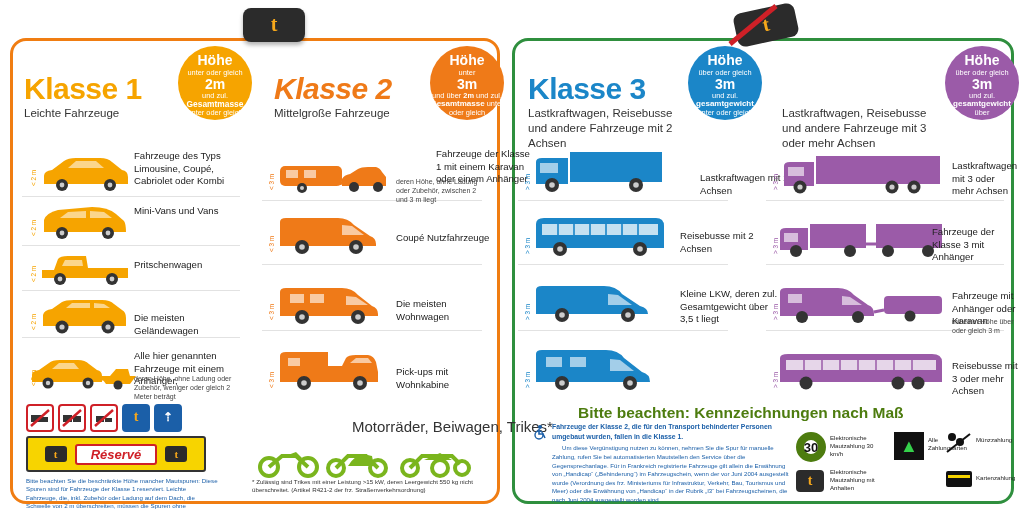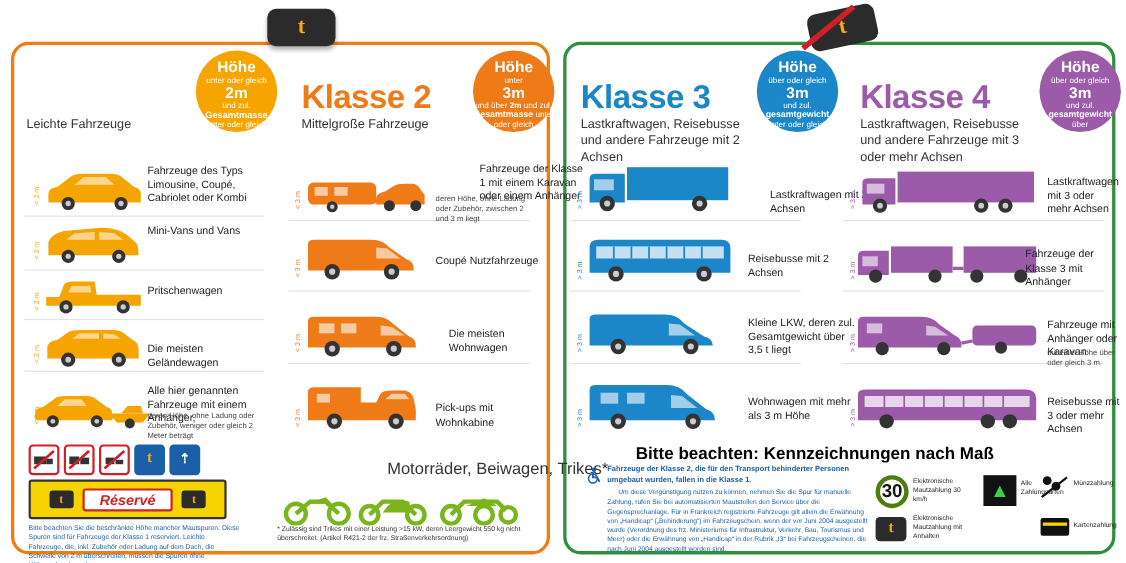--- a/index.html
+++ b/index.html
@@ -90,25 +90,25 @@
   .res-banner .tg{width:22px;height:16px;background:#2b2b2b;border-radius:3px;color:#f7a81b;font-size:11px;
     display:flex;align-items:center;justify-content:center;font-family:"Liberation Serif",serif;font-weight:bold;}
   .res-note{margin-top:5px;font-size:6.2px;color:#1b5fa8;line-height:1.35;width:192px;}
 
   
   .k5title{position:absolute;left:252px;top:410px;font-size:26px;font-weight:bold;color:#7ab51d;}
   .k5sub{position:absolute;left:352px;top:418px;font-size:15px;color:#333;}
   .k5note{position:absolute;left:252px;top:478px;font-size:6.2px;color:#333;line-height:1.35;width:230px;}
 
   
-  .info-title{position:absolute;left:578px;top:404px;font-size:15.5px;font-weight:bold;color:#000000;text-align:center;}
+  .info-title{position:absolute;left:578px;top:404px;font-size:15.5px;font-weight:bold;color:#4d7c0f;text-align:center;}
   .wheel{position:absolute;left:532px;top:424px;width:16px;height:16px;}
 
-  .circle30{width:30px;height:30px;border-radius:50%;background:#fff;border:4px solid #4d7c0f;
-    display:flex;align-items:center;justify-content:center;font-size:17px;font-weight:bold;color:#111;box-sizing:border-box;}
+  .circle30{width:30px;height:30px;border-radius:50%;background:#fff;border:8px solid #4d7c0f;
+    display:flex;align-items:center;justify-content:center;font-size:13px;font-weight:bold;color:#111;box-sizing:border-box;}
   .tgold{width:28px;height:22px;background:#2b2b2b;border-radius:4px;color:#f7a81b;font-size:14px;
     display:flex;align-items:center;justify-content:center;font-family:"Liberation Serif",serif;font-weight:bold;}
 </style>
 </head>
 <body>
 
 <div class="board">
 
   <div class="panel panel-left"></div>
   <div class="panel panel-right"></div>
@@ -118,20 +118,21 @@
     </div>
   <div class="tag tag-right">
       <span class="t">t</span>
     </div>
   <div class="no-slash">
     <svg viewBox="0 0 58 46">
         <line x1="6" y1="42" x2="52" y2="4" stroke="#cf2027" stroke-width="5"></line>
       </svg>
   </div>
 
+  <div class="klasse-title c1" style="left:24px;top:72px;">Klasse 1</div>
   <div class="klasse-sub" style="left:24px;top:106px;width:140px;">Leichte Fahrzeuge</div>
 
   <div class="badge b1">
     <b>Höhe</b>
     <span>unter oder gleich</span>
     <span class="big">2m</span>
     <span>und zul.</span>
     <span style="font-weight:bold;font-size:8.4px;">Gesamtmasse</span>
     <span>unter oder gleich</span>
     <span class="tot">3,5t</span>
@@ -208,21 +209,21 @@
         <circle cx="62" cy="35" r="2.2" fill="#ccc"></circle>
       <path d="M74 28 L110 28 L104 36 L80 36 Z" fill="#f6a400"></path>
       <path d="M84 28 L90 21 L102 21 L104 28 Z" fill="#f6a400"></path>
       <circle cx="92" cy="37" r="4.5" fill="#333"></circle>
       <line x1="70" y1="31" x2="80" y2="31" stroke="#f6a400" stroke-width="3"></line>
     </svg>
   </div>
   <div class="rowlabel" style="left:134px;top:350px;width:108px;">Alle hier genannten Fahrzeuge mit einem Anhänger,</div>
   <div class="small" style="position:absolute;left:134px;top:375px;width:104px;">deren Höhe, ohne Ladung oder Zubehör, weniger oder gleich 2 Meter beträgt</div>
 
-  <div class="klasse-title c2" style="left:274px;top:72px;">Klasse 2</div>
+  <div class="klasse-title c2" style="left:274px;top:72px;font-style:italic;">Klasse 2</div>
   <div class="klasse-sub" style="left:274px;top:106px;width:150px;">Mittelgroße Fahrzeuge</div>
 
   <div class="badge b2">
     <b>Höhe</b>
     <span>unter</span>
     <span class="big">3m</span>
     <span style="display:inline">und über</span>
     <span style="font-weight:bold;">2m</span>
     <span>und zul.</span>
     <span style="font-weight:bold;font-size:8px;">Gesamtmasse</span>
@@ -272,21 +273,21 @@
       <path d="M4 36 L4 12 Q4 8 10 8 L66 8 Q76 8 82 15 L96 26 Q102 28 102 34 L102 36 Z" fill="#ef7a18"></path>
       <rect x="14" y="14" width="14" height="9" fill="#fff" opacity=".6"></rect>
       <rect x="34" y="14" width="14" height="9" fill="#fff" opacity=".6"></rect>
       <path d="M70 16 L80 17 L92 25 L70 25 Z" fill="#fff" opacity=".6"></path>
       <circle cx="26" cy="37" r="7" fill="#333"></circle>
         <circle cx="26" cy="37" r="2.8" fill="#ccc"></circle>
       <circle cx="82" cy="37" r="7" fill="#333"></circle>
         <circle cx="82" cy="37" r="2.8" fill="#ccc"></circle>
     </svg>
   </div>
-  <div class="rowlabel" style="left:408px;top:298px;width:96px;">Die meisten Wohnwagen</div>
+  <div class="rowlabel" style="left:396px;top:298px;width:96px;">Die meisten Wohnwagen</div>
 
   <div class="veh" style="left:276px;top:346px;">
     <svg width="108" height="46" viewBox="0 0 108 46">
       <path d="M4 36 L4 10 Q4 6 10 6 L52 6 L52 20 L66 20 L70 12 Q72 9 80 9 L92 9 Q98 10 100 16 L102 26 L102 36 Z" fill="#ef7a18"></path>
       <rect x="12" y="12" width="12" height="8" fill="#fff" opacity=".6"></rect>
       <path d="M74 17 L80 12 L92 12 L96 17 Z" fill="#fff" opacity=".6"></path>
       <circle cx="28" cy="37" r="7" fill="#333"></circle>
         <circle cx="28" cy="37" r="2.8" fill="#ccc"></circle>
       <circle cx="84" cy="37" r="7" fill="#333"></circle>
         <circle cx="84" cy="37" r="2.8" fill="#ccc"></circle>
@@ -366,23 +367,21 @@
       <path d="M4 38 L4 10 Q4 6 10 6 L74 6 Q86 6 92 14 L110 28 Q118 30 118 38 Z" fill="#1b86c8"></path>
       <rect x="14" y="13" width="16" height="10" fill="#fff" opacity=".6"></rect>
       <rect x="38" y="13" width="16" height="10" fill="#fff" opacity=".6"></rect>
       <path d="M78 15 L88 16 L102 27 L78 27 Z" fill="#fff" opacity=".6"></path>
       <circle cx="30" cy="39" r="7" fill="#333"></circle>
         <circle cx="30" cy="39" r="2.8" fill="#ccc"></circle>
       <circle cx="98" cy="39" r="7" fill="#333"></circle>
         <circle cx="98" cy="39" r="2.8" fill="#ccc"></circle>
     </svg>
   </div>
-  <div class="rowlabel" style="left:680px;top:360px;width:98px;">Wohnwagen mit mehr als 3 m Höhe</div>
-
-  <div class="klasse-title c4" style="left:782px;top:72px;">Klasse 4</div>
+
   <div class="klasse-sub" style="left:782px;top:106px;width:158px;">Lastkraftwagen, Reisebusse und andere Fahrzeuge mit 3 oder mehr Achsen</div>
 
   <div class="badge b4">
     <b>Höhe</b>
     <span>über oder gleich</span>
     <span class="big">3m</span>
     <span>und zul.</span>
     <span style="font-weight:bold;font-size:8px;">gesamtgewicht</span>
     <span>über</span>
     <span class="tot">3,5t</span>

